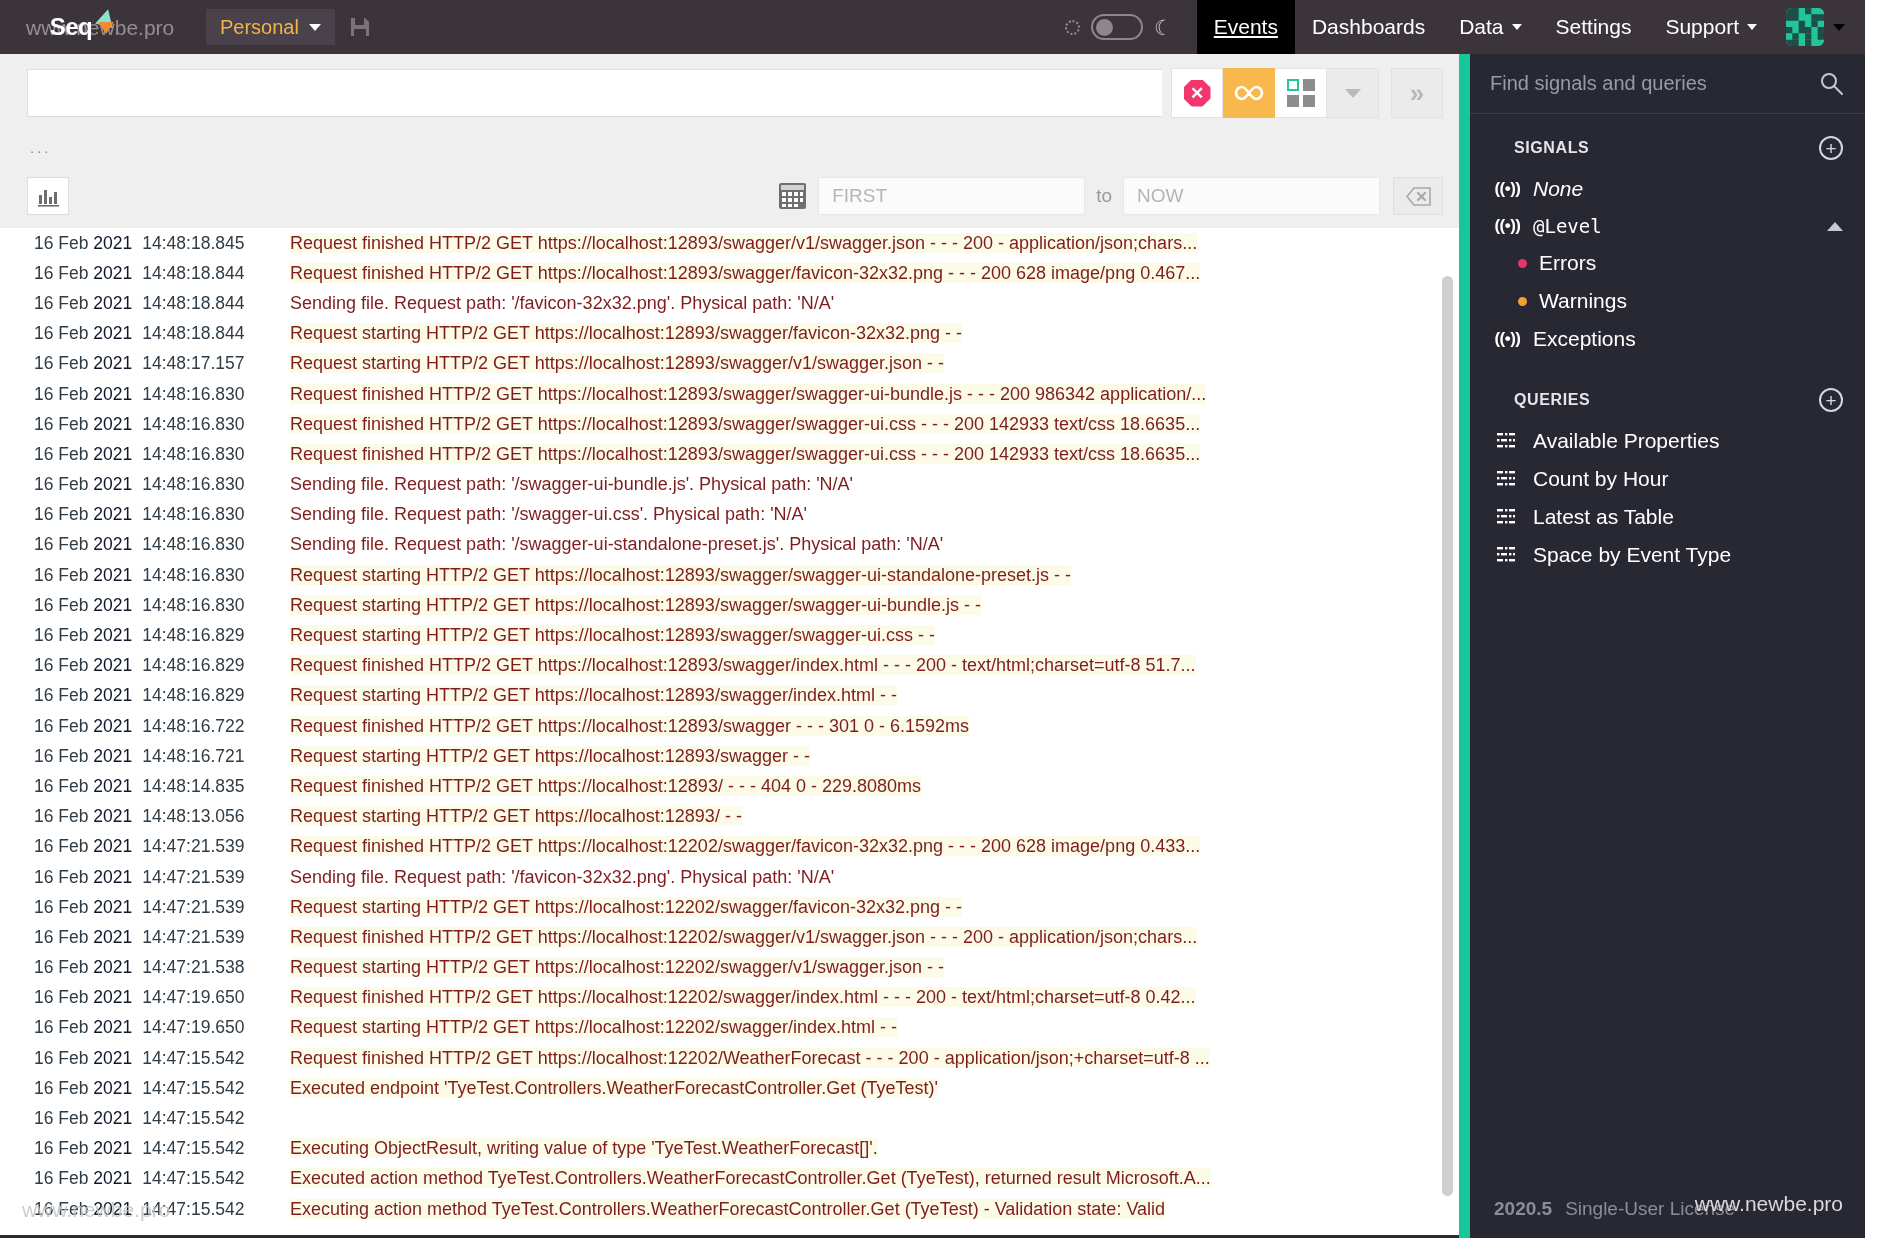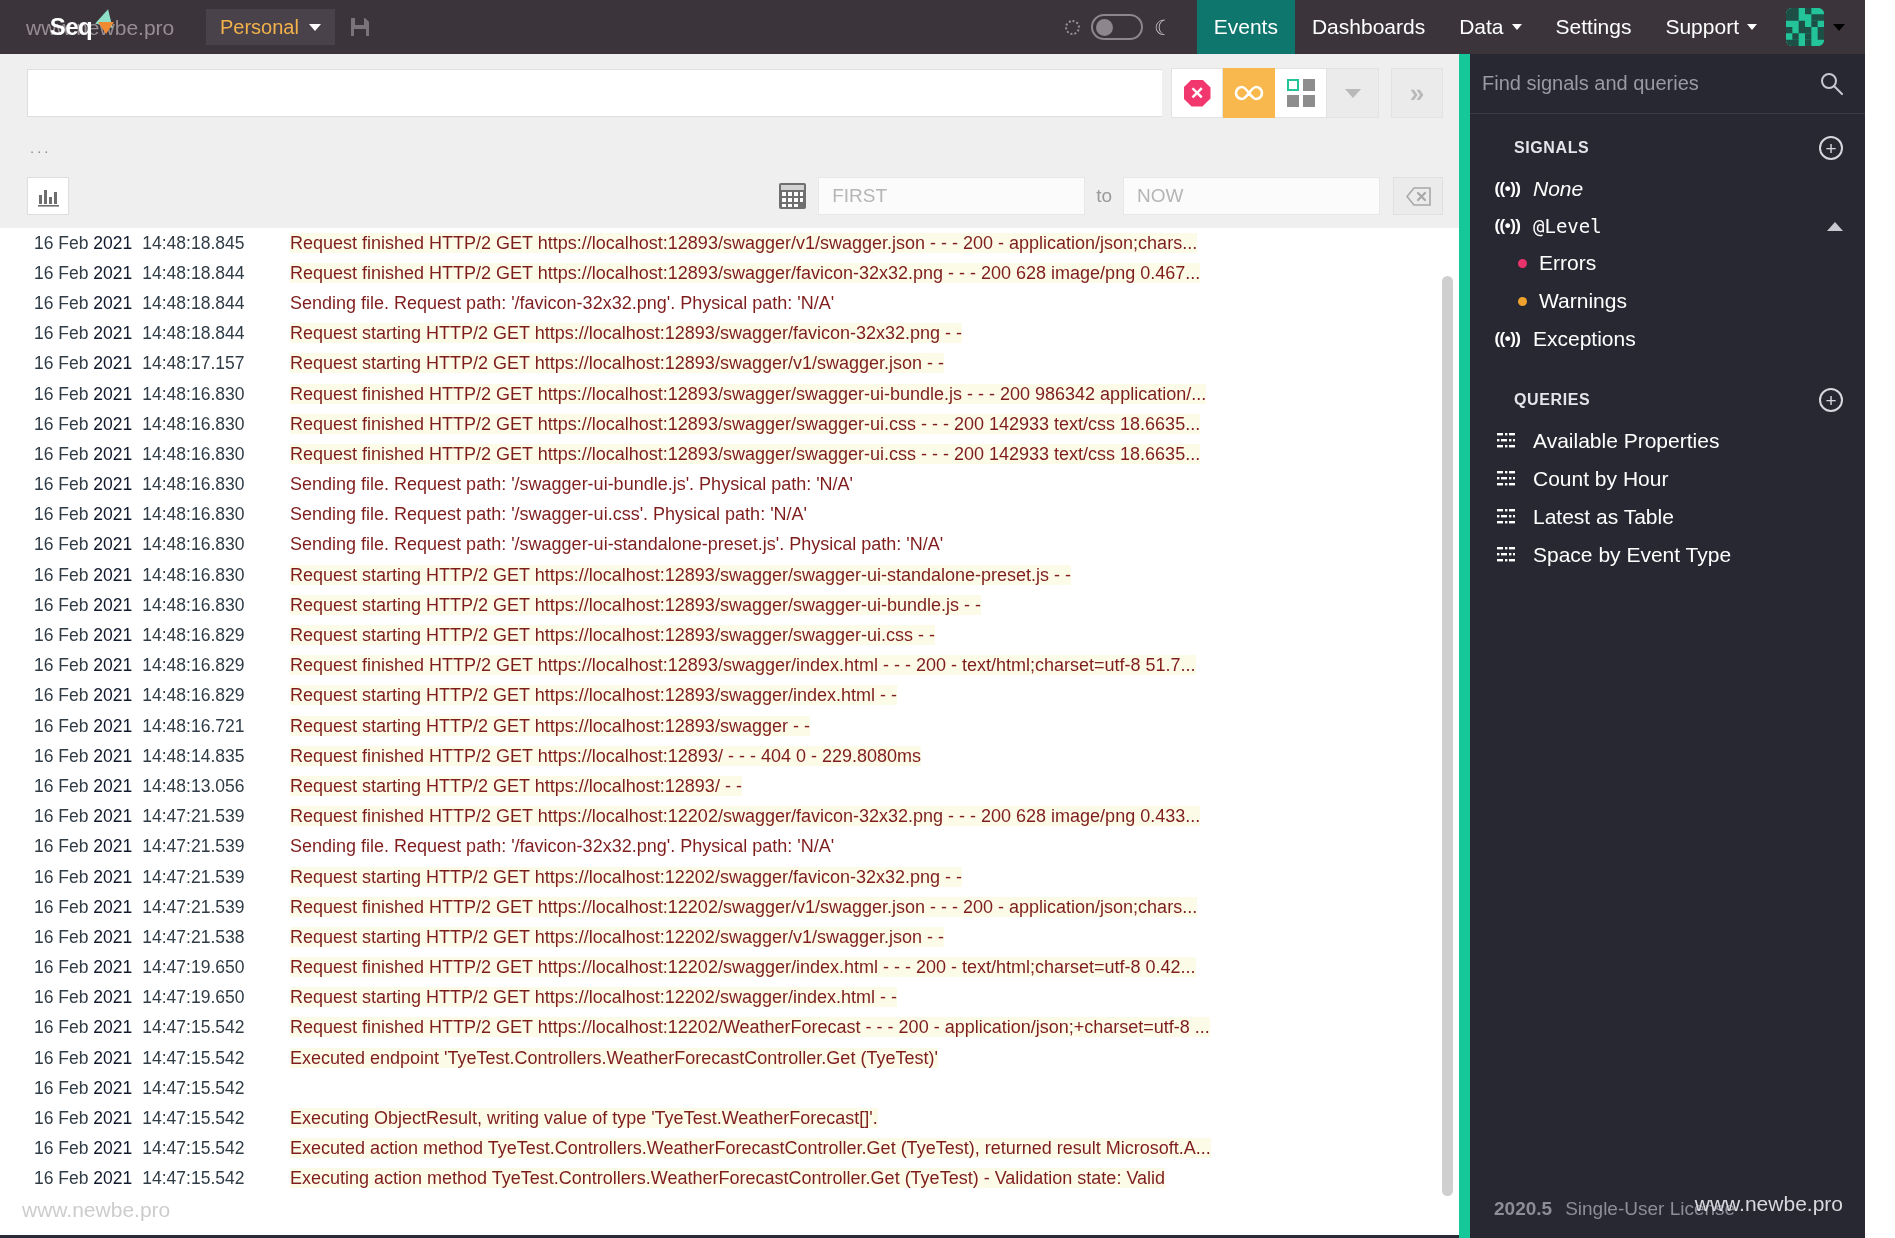--- a/index.html
+++ b/index.html
@@ -75,21 +75,21 @@
     position: absolute; left: 3px; top: 3px;
     width: 17px; height: 17px; border-radius: 50%; background: #8e868d;
   }
 
   .navlinks { display: flex; align-items: center; height: 54px; }
   .navlink {
     height: 54px; display: flex; align-items: center; gap: 8px;
     padding: 0 17px; font-size: 21px; color: #ffffff; cursor: pointer;
     white-space: nowrap;
   }
-  .navlink.active { background: #0f766e; }
+  .navlink.active { background: #000000; text-decoration: underline; }
   .navlink .chev { color: #ffffff; border-top-width: 6px; border-left-width: 5px; border-right-width: 5px; }
   .avatar-wrap { display: flex; align-items: center; gap: 9px; padding: 0 20px 0 12px; cursor: pointer; }
   .avatar {
     width: 38px; height: 38px; border-radius: 6px;
     overflow: hidden; background: #23c49a;
   }
 
   
   .body-split { flex: 1; display: flex; min-height: 0; }
 
@@ -180,21 +180,21 @@
   
   .teal-edge { width: 11px; background: #16c79a; }
 
   
   .sidebar {
     width: 395px; min-width: 395px; background: #282832;
     display: flex; flex-direction: column; position: relative;
   }
   .sb-search {
     height: 60px; display: flex; align-items: center;
-    padding: 0 22px 0 12px; border-bottom: 1px solid #3b3b46;
+    padding: 0 22px 0 20px; border-bottom: 1px solid #3b3b46;
   }
   .sb-search-input { flex: 1; font-size: 20px; color: #9a9aa6; }
   .sb-section {
     display: flex; align-items: center; padding: 22px 22px 10px 24px; margin-left: 20px;
   }
   .sb-section-title { font-size: 16px; font-weight: bold; color: #e4e4ea; letter-spacing: .6px; }
   .sb-section-spacer { flex: 1; }
   .plus-circle {
     width: 24px; height: 24px; border-radius: 50%;
     border: 2px solid #d6d6de; color: #d6d6de;
@@ -438,20 +438,24 @@
             </div>
             <div class="evrow">
               <div class="ev-ts"><span>16 Feb </span><span class="yr">2021</span><span class="tm">14:48:16.829</span></div>
               <div class="ev-msg"><span class="hl">Request finished HTTP/2 GET https://localhost:12893/swagger/index.html - - - 200 - text/html;charset=utf-8 51.7...</span></div>
             </div>
             <div class="evrow">
               <div class="ev-ts"><span>16 Feb </span><span class="yr">2021</span><span class="tm">14:48:16.829</span></div>
               <div class="ev-msg"><span class="hl">Request starting HTTP/2 GET https://localhost:12893/swagger/index.html - -</span></div>
             </div>
             <div class="evrow">
+              <div class="ev-ts"><span>16 Feb </span><span class="yr">2021</span><span class="tm">14:48:16.722</span></div>
+              <div class="ev-msg"><span class="hl">Request finished HTTP/2 GET https://localhost:12893/swagger - - - 301 0 - 6.1592ms</span></div>
+            </div>
+            <div class="evrow">
               <div class="ev-ts"><span>16 Feb </span><span class="yr">2021</span><span class="tm">14:48:16.721</span></div>
               <div class="ev-msg"><span class="hl">Request starting HTTP/2 GET https://localhost:12893/swagger - -</span></div>
             </div>
             <div class="evrow">
               <div class="ev-ts"><span>16 Feb </span><span class="yr">2021</span><span class="tm">14:48:14.835</span></div>
               <div class="ev-msg"><span class="hl">Request finished HTTP/2 GET https://localhost:12893/ - - - 404 0 - 229.8080ms</span></div>
             </div>
             <div class="evrow">
               <div class="ev-ts"><span>16 Feb </span><span class="yr">2021</span><span class="tm">14:48:13.056</span></div>
               <div class="ev-msg"><span class="hl">Request starting HTTP/2 GET https://localhost:12893/ - -</span></div>

